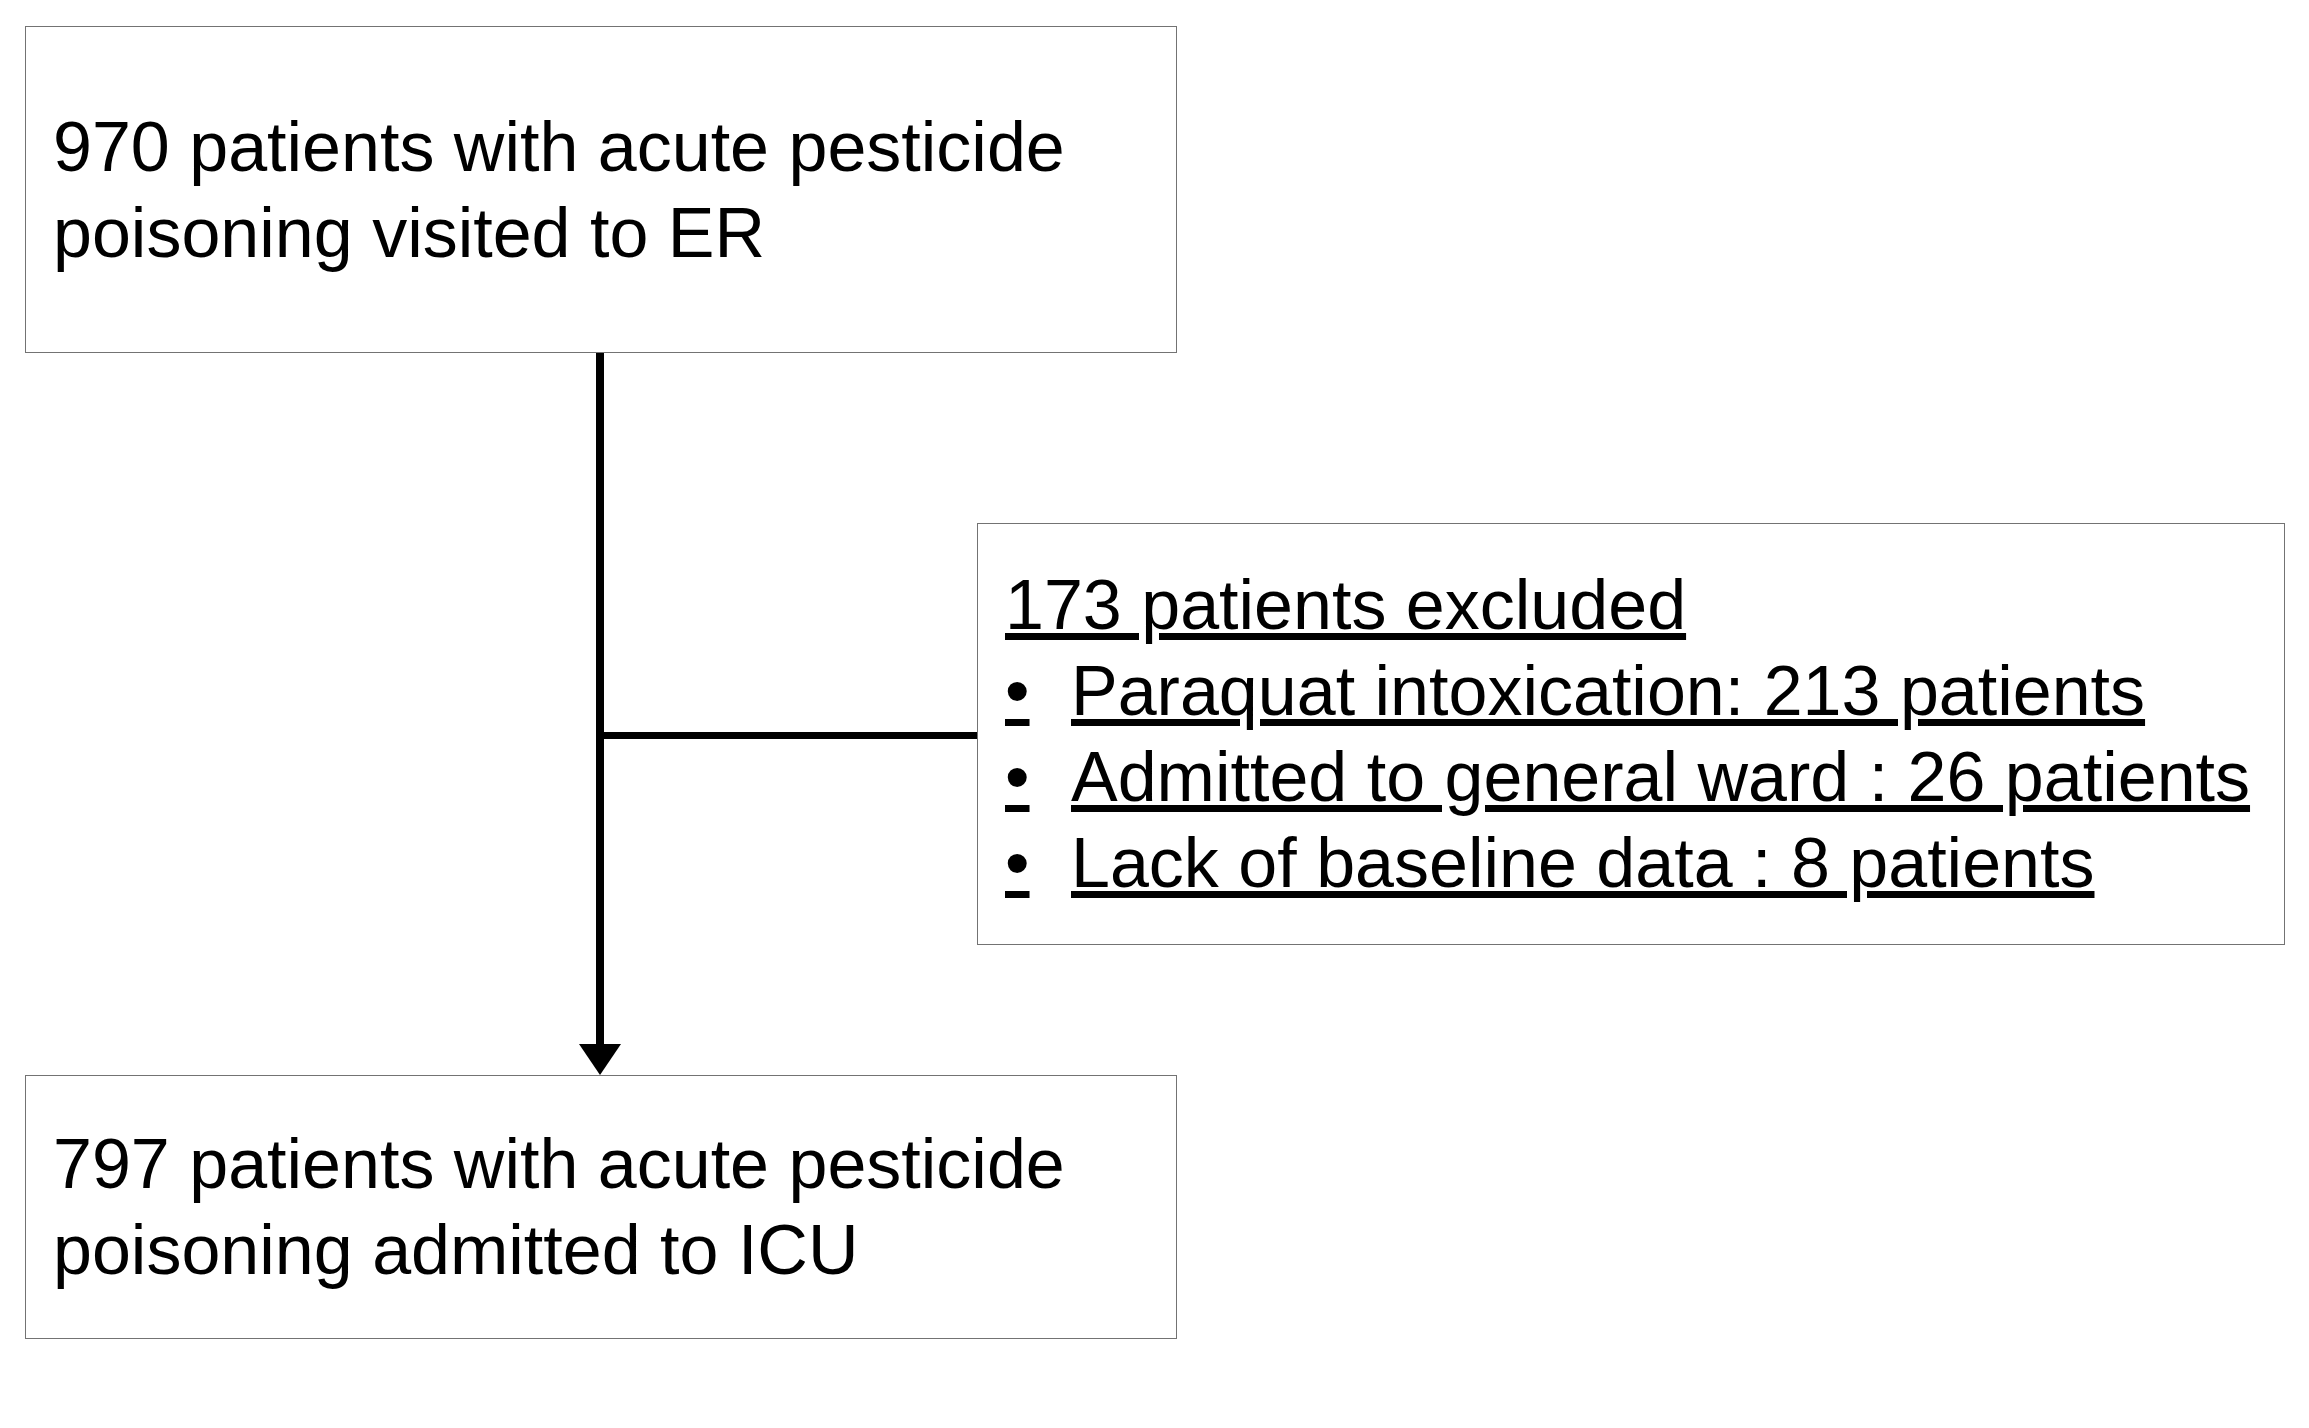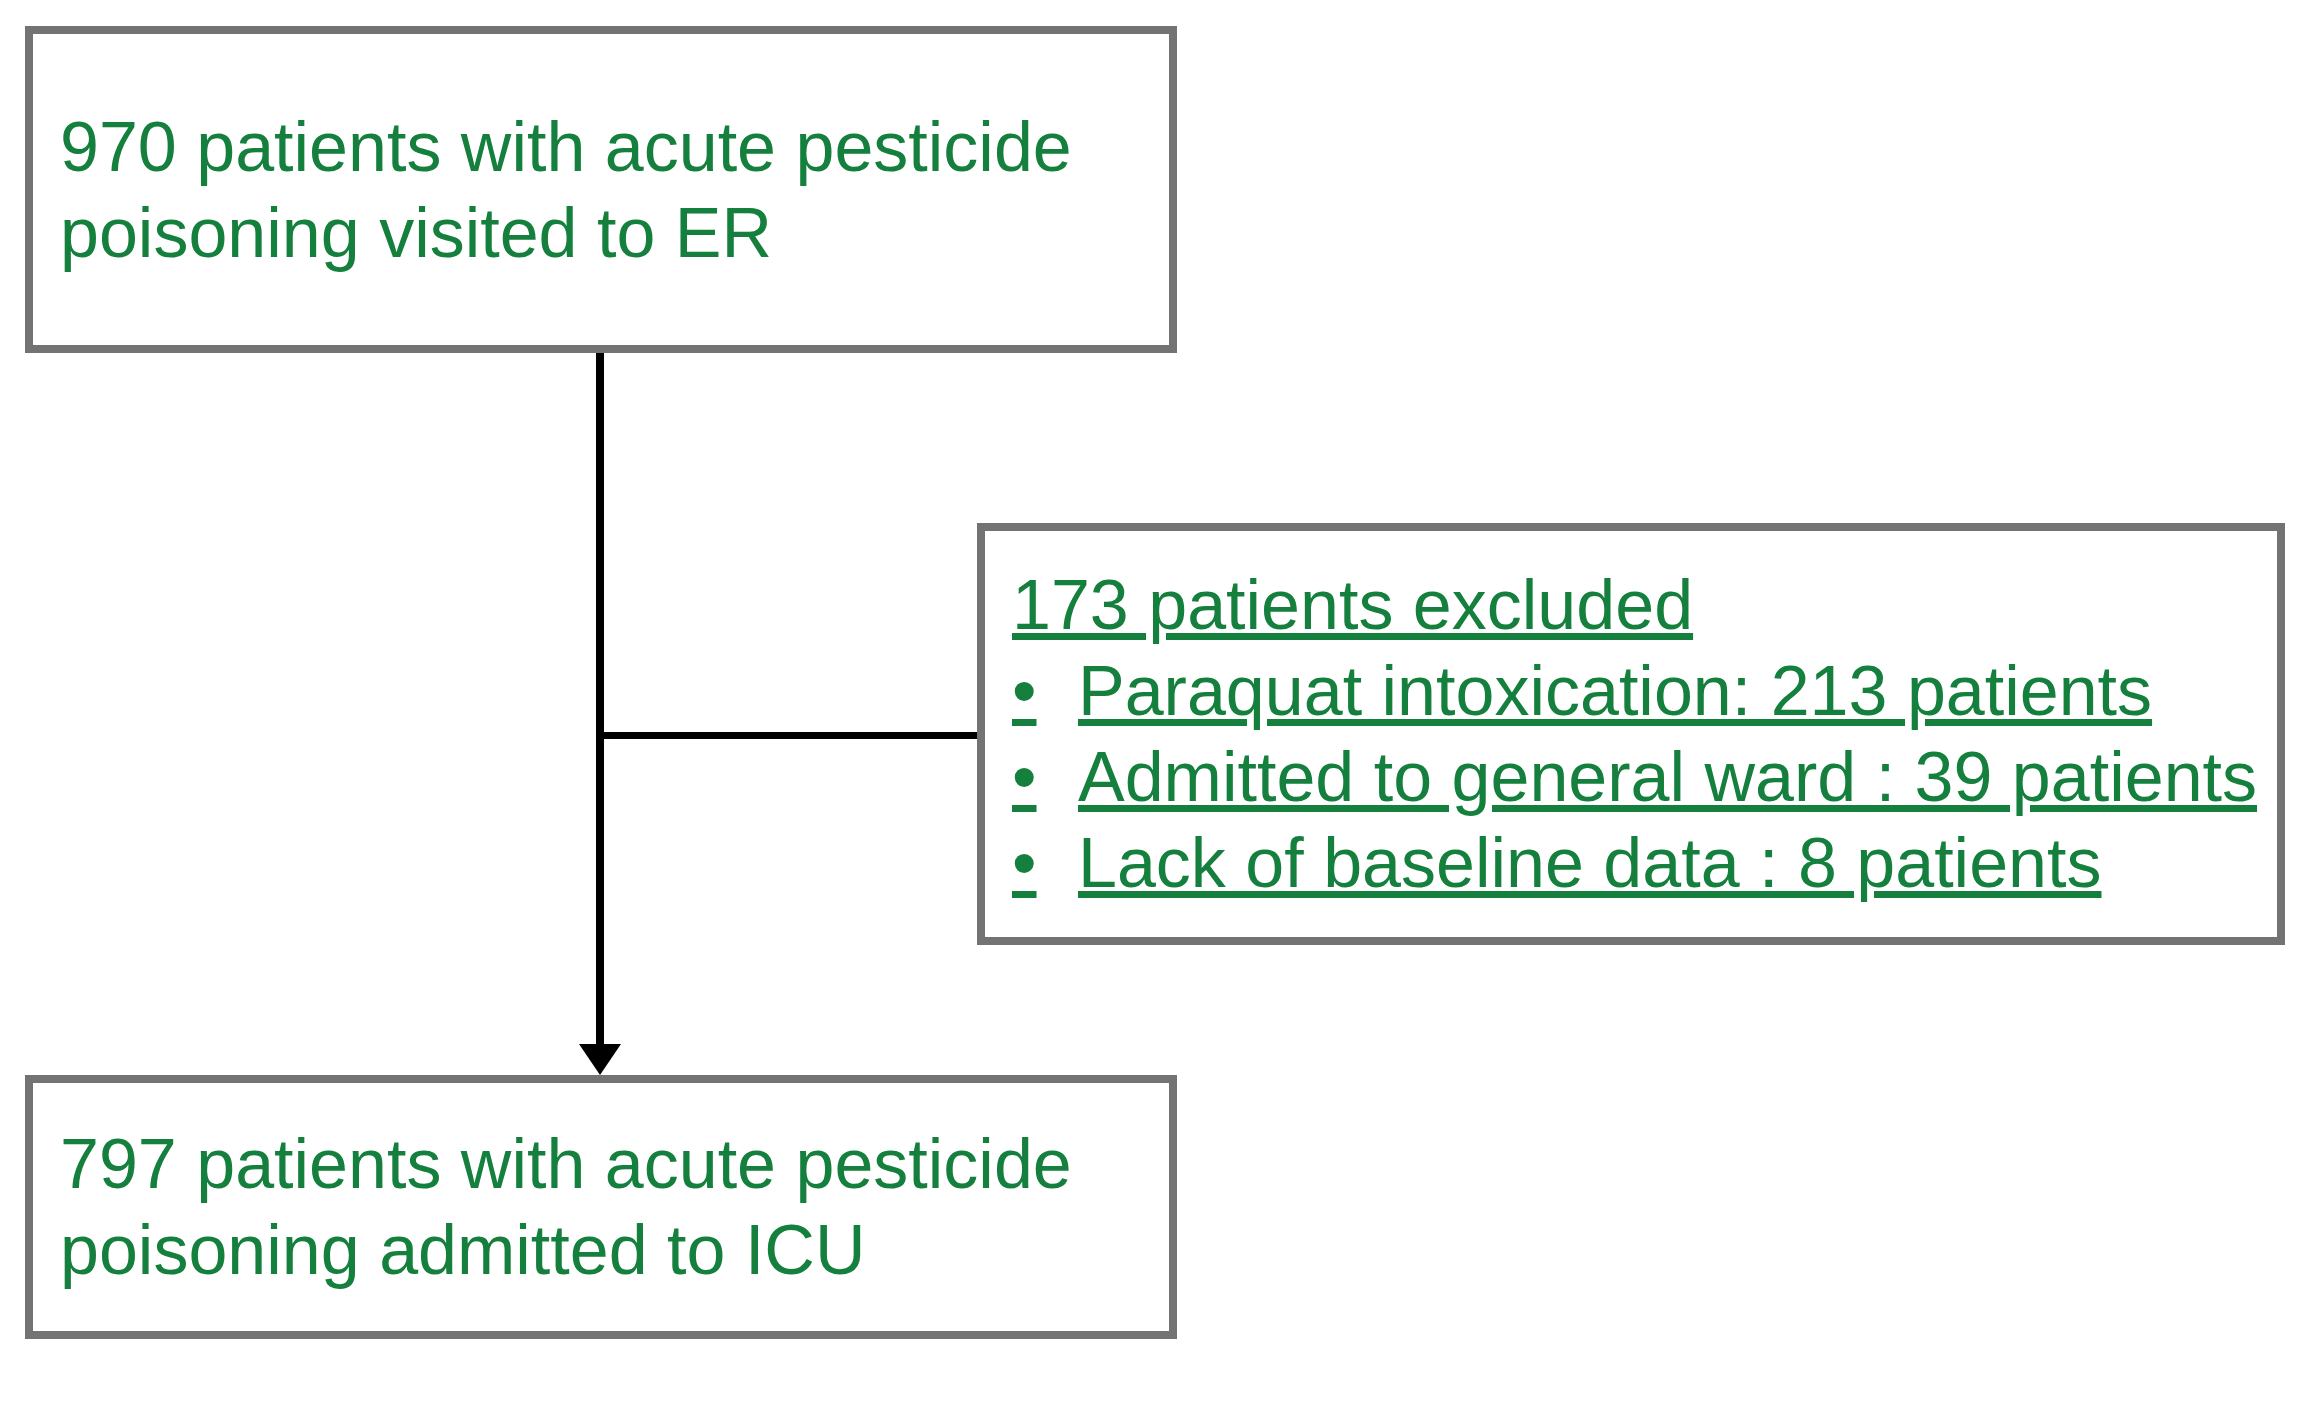--- a/index.html
+++ b/index.html
@@ -12,28 +12,28 @@
     width: 2309px;
     height: 1428px;
     background: #ffffff;
     font-family: "Liberation Sans", sans-serif;
     color: #000000;
     overflow: hidden;
   }
   .box {
     position: absolute;
     background: #ffffff;
-    border: 8px solid #737373;
+    border: 1px solid #737373;
     box-sizing: border-box;
     display: flex;
     flex-direction: column;
     justify-content: center;
     font-size: 70px;
     line-height: 86px;
-    color: #15803d;
+    color: #000000;
   }
   .box-top {
     left: 25px;
     top: 26px;
     width: 1152px;
     height: 327px;
     padding-left: 27px;
     padding-right: 18px;
   }
   .box-excluded {
@@ -109,21 +109,21 @@
   <div class="arrowhead-down"></div>
 
   <div class="box box-excluded">
     <div class="box-text">173 patients excluded</div>
     <div class="bullet-row">
       <span class="bullet-char">•</span>
       <span class="bullet-text">Paraquat intoxication: 213 patients</span>
     </div>
     <div class="bullet-row">
       <span class="bullet-char">•</span>
-      <span class="bullet-text">Admitted to general ward : 39 patients</span>
+      <span class="bullet-text">Admitted to general ward : 26 patients</span>
     </div>
     <div class="bullet-row">
       <span class="bullet-char">•</span>
       <span class="bullet-text">Lack of baseline data : 8 patients</span>
     </div>
   </div>
 
   <div class="box box-bottom">
     <div class="box-text">797 patients with acute pesticide poisoning admitted to ICU</div>
   </div>

